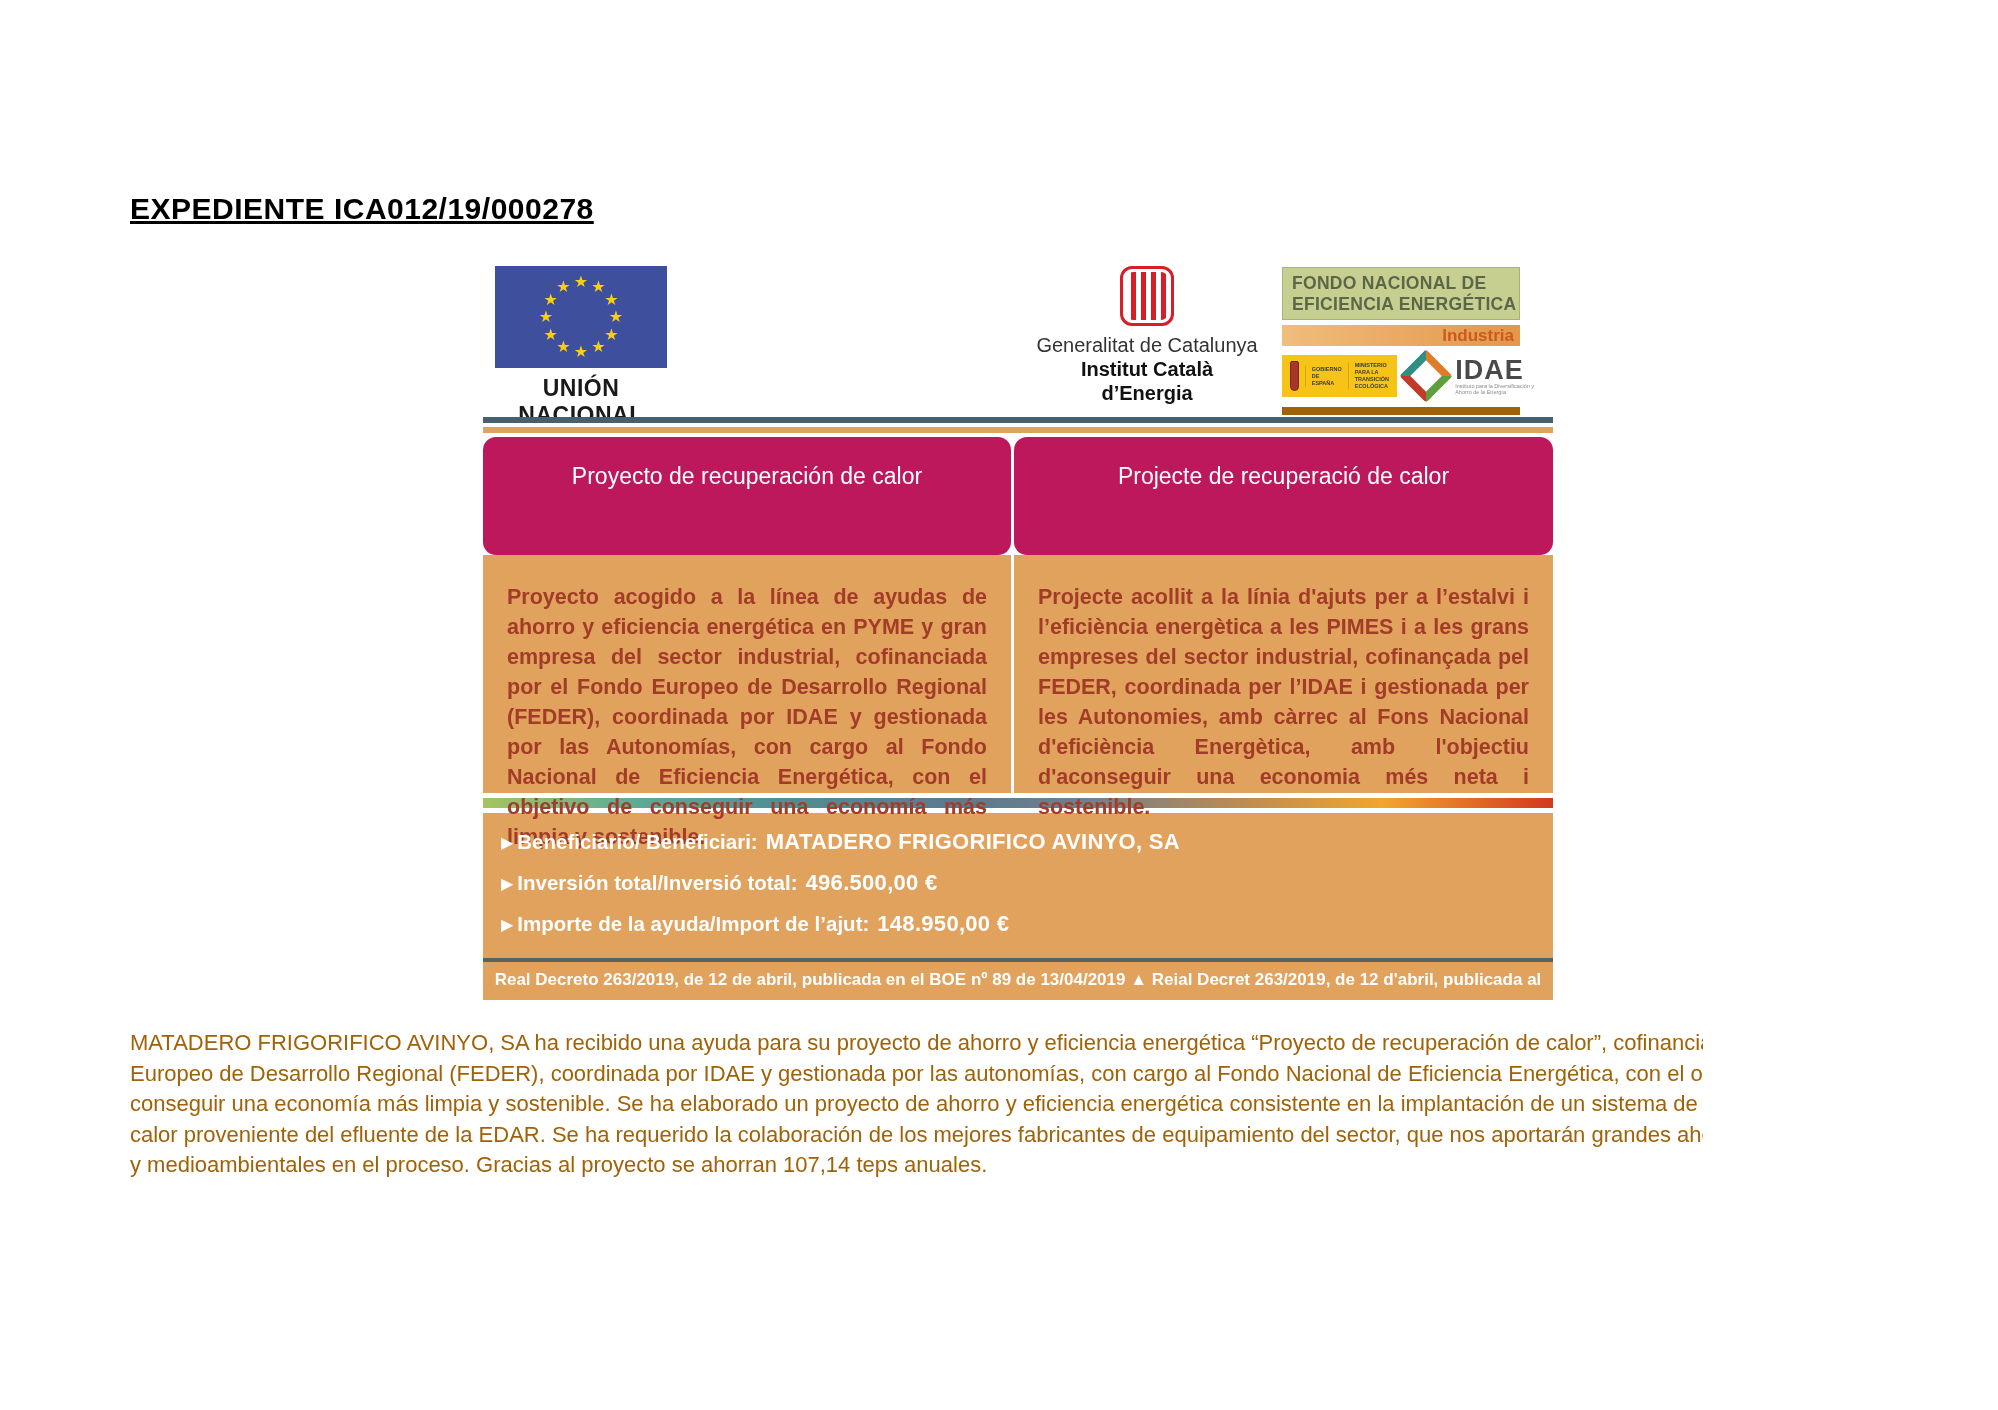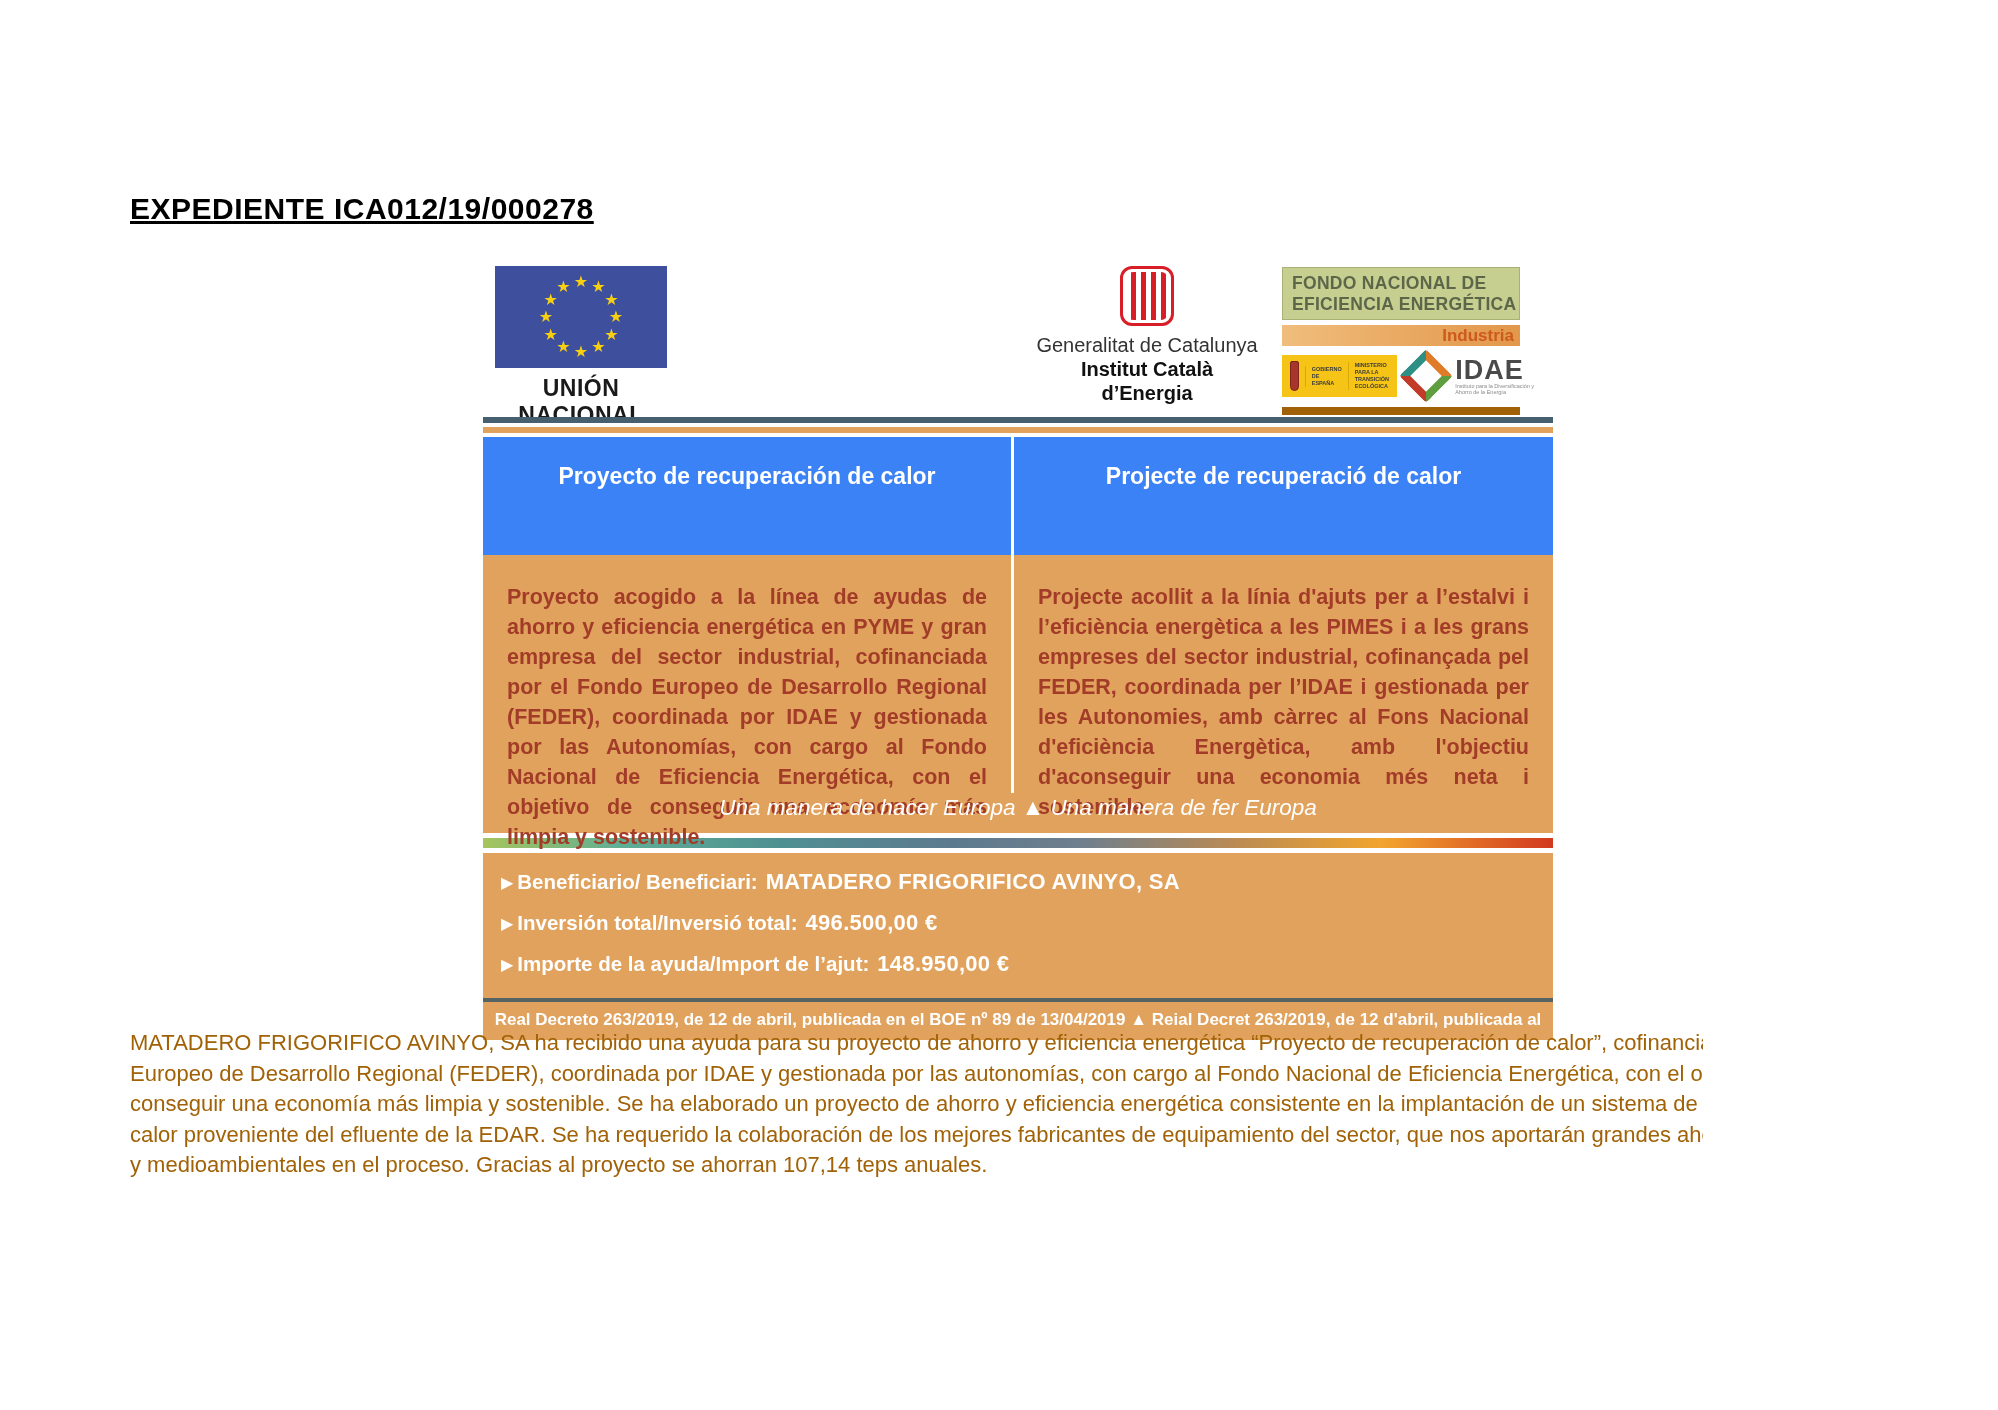--- a/index.html
+++ b/index.html
@@ -57,22 +57,22 @@
   .idae-text{margin-left:10px;}
   .idae-name{font-size:27px;font-weight:bold;color:#4a4a4a;letter-spacing:1px;line-height:26px;}
   .idae-sub{font-size:5.5px;color:#8a8a8a;width:90px;line-height:6px;}
 
   
   .banner{position:absolute;left:483px;top:417px;width:1070px;}
   .band-slate{height:6px;background:#466070;}
   .gap4{height:4px;background:#fff;}
   .band-orange{height:6px;background:#e1a25d;}
   .hdr-row{display:flex;height:118px;}
-  .hdr-cell{background:#3b82f6;color:#fff;font-weight:bold;font-size:23px;
-            text-align:center;padding-top:26px;box-sizing:border-box;}
+  .hdr-cell{background:#be185d;color:#fff;font-weight:normal;font-size:23px;
+            text-align:center;padding-top:26px;box-sizing:border-box;border-radius:13px;}
   .hdr-left{width:528px;}
   .hdr-div{width:3px;background:#fff;}
   .hdr-right{flex:1;}
   .body-row{display:flex;}
   .body-cell{background:#e1a25d;color:#a23c28;font-weight:bold;font-size:21.5px;
              line-height:30px;text-align:justify;padding:27px 24px 10px 24px;
              box-sizing:border-box;height:238px;}
   .body-left{width:528px;}
   .body-right{flex:1;}
   .motto{background:#e1a25d;color:#fff;font-style:italic;font-size:22.5px;
@@ -163,21 +163,20 @@
       <div class="hdr-div"></div>
       <div class="hdr-cell hdr-right">Projecte de recuperació de calor</div>
     </div>
 
     <div class="body-row">
       <div class="body-cell body-left">Proyecto acogido a la línea de ayudas  de ahorro y eficiencia energética en PYME y gran empresa del sector industrial, cofinanciada por el Fondo Europeo de Desarrollo Regional (FEDER), coordinada por IDAE y  gestionada por las Autonomías, con cargo al Fondo Nacional de Eficiencia Energética, con el objetivo de conseguir una economía más limpia y sostenible.</div>
       <div class="hdr-div"></div>
       <div class="body-cell body-right">Projecte acollit a la línia d'ajuts per a l’estalvi i l’eficiència energètica a les PIMES i a les grans empreses del sector industrial, cofinançada pel FEDER, coordinada per l’IDAE i gestionada per les Autonomies, amb càrrec al Fons Nacional d'eficiència Energètica, amb l'objectiu d'aconseguir una economia més neta i sostenible.</div>
     </div>
 
-    <div class="motto">Una manera de hacer Europa ▲ Una manera de fer Europa</div>
 
     <div class="stripe-white"></div>
     <div class="stripe-grad"></div>
     <div class="stripe-white"></div>
 
     <div class="benef">
       <div class="benef-row">
         <span class="benef-bullet">▶</span>
         <span class="benef-label">Beneficiario/ Beneficiari:</span>
         <span class="benef-value">MATADERO FRIGORIFICO AVINYO, SA</span>

